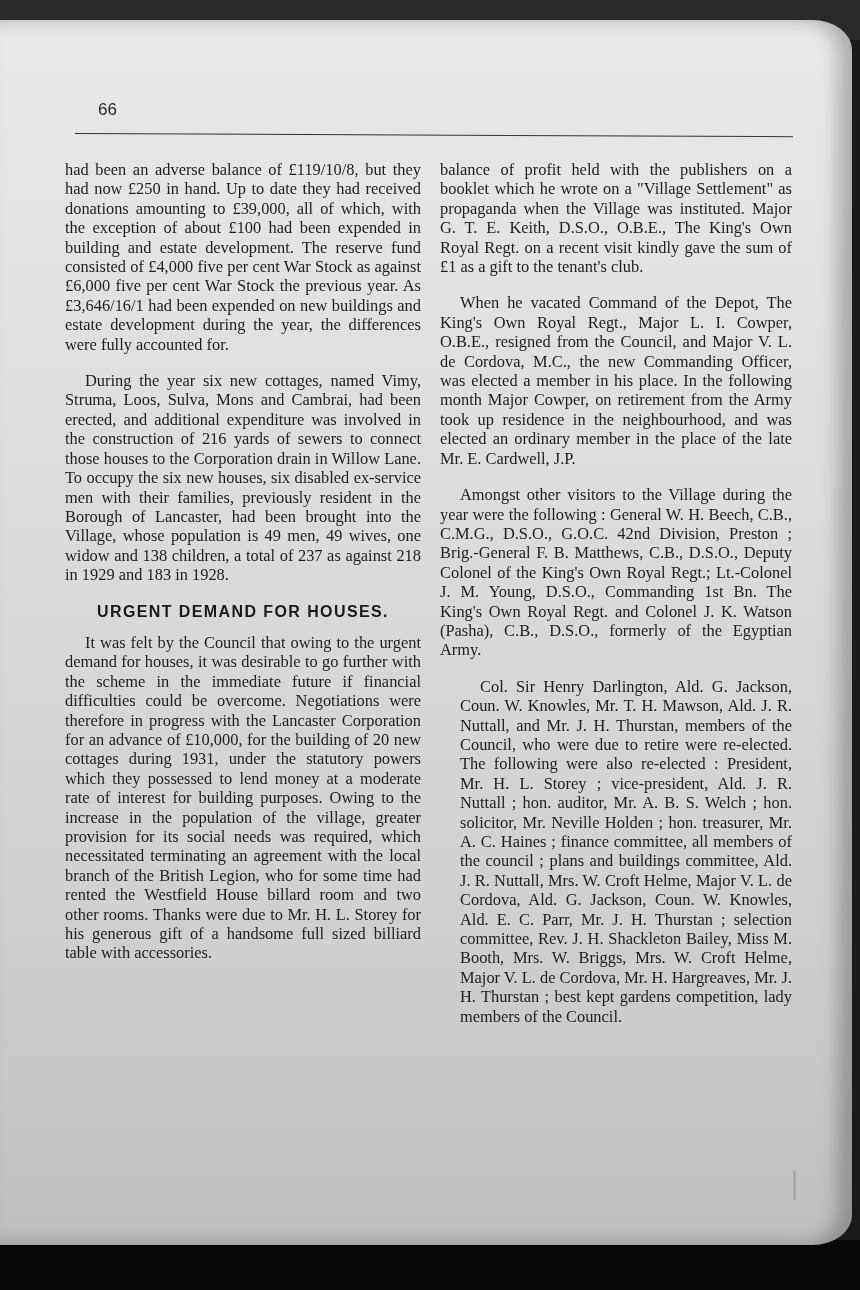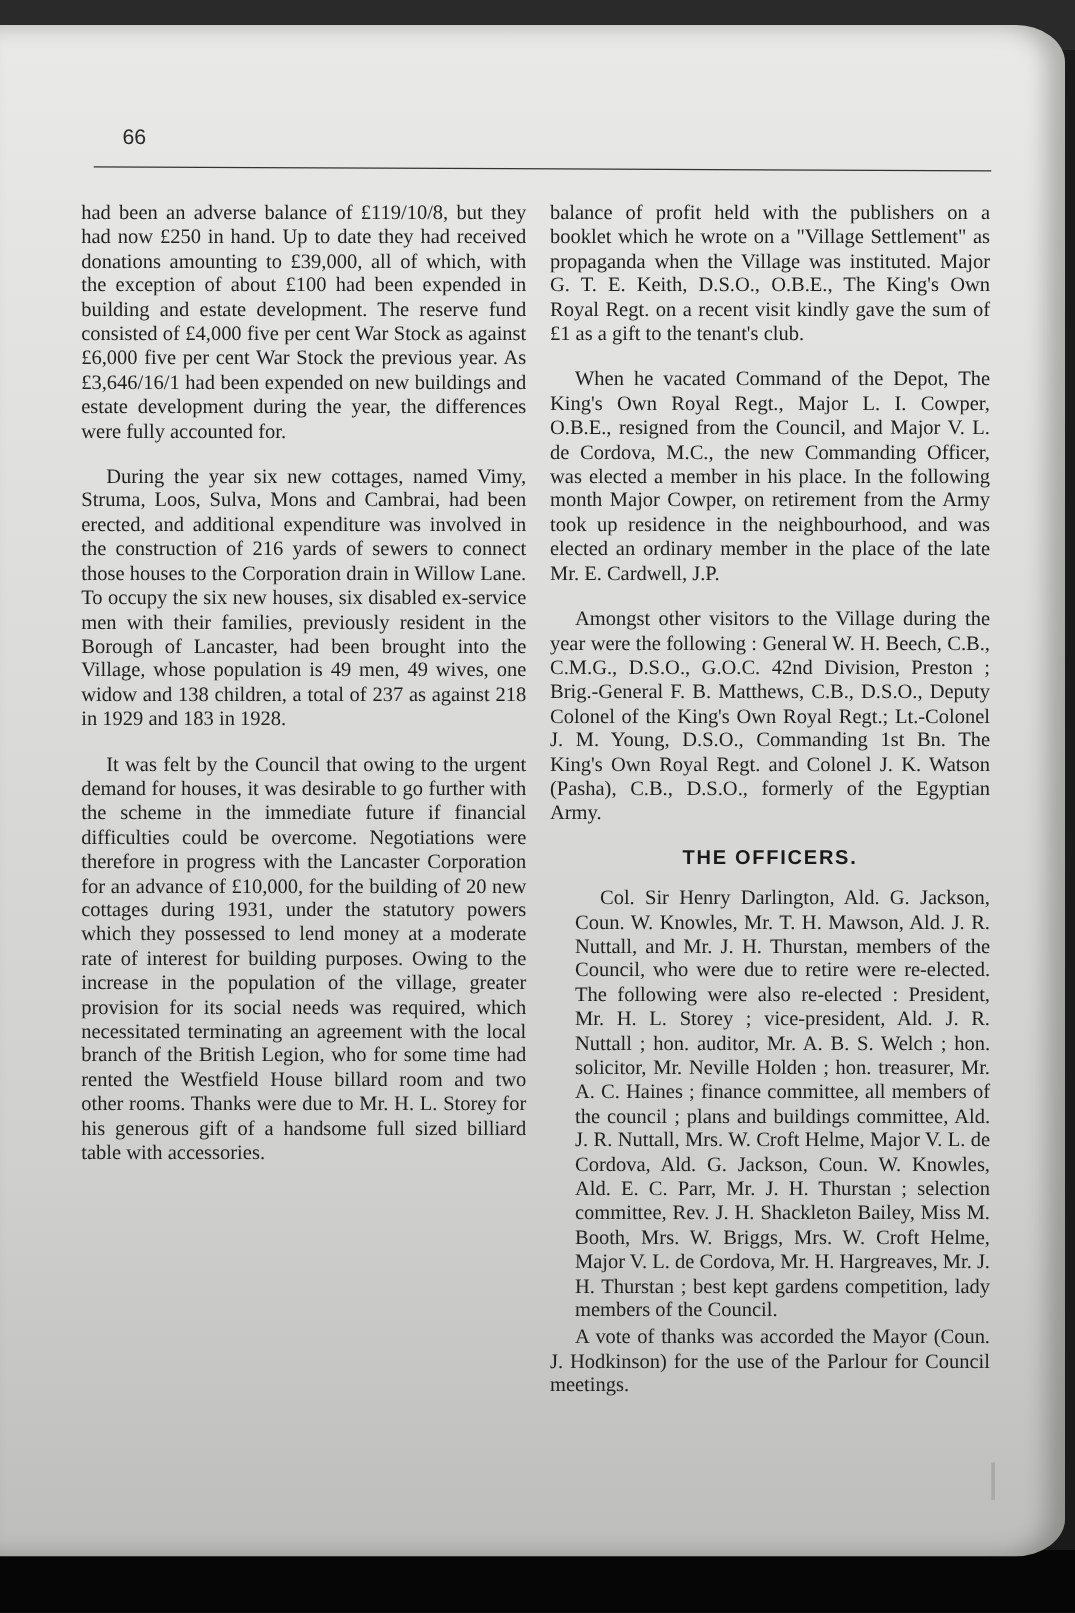--- a/index.html
+++ b/index.html
@@ -73,25 +73,24 @@
 </div>
 
 <div class="header">
   <span class="page-number">66</span>
 </div>
 <div class="rule"></div>
 
 <div class="column col-left">
   <p class="para first">had been an adverse balance of £119/10/8, but they had now £250 in hand. Up to date they had received donations amounting to £39,000, all of which, with the exception of about £100 had been expended in building and estate development. The reserve fund consisted of £4,000 five per cent War Stock as against £6,000 five per cent War Stock the previous year. As £3,646/16/1 had been expended on new buildings and estate development during the year, the differences were fully accounted for.</p>
   <p class="para indent">During the year six new cottages, named Vimy, Struma, Loos, Sulva, Mons and Cambrai, had been erected, and additional expenditure was involved in the construction of 216 yards of sewers to connect those houses to the Corporation drain in Willow Lane. To occupy the six new houses, six disabled ex-service men with their families, previously resident in the Borough of Lancaster, had been brought into the Village, whose population is 49 men, 49 wives, one widow and 138 children, a total of 237 as against 218 in 1929 and 183 in 1928.</p>
+  <div class="heading">URGENT DEMAND FOR HOUSES.</div>
   <p class="para indent">It was felt by the Council that owing to the urgent demand for houses, it was desirable to go further with the scheme in the immediate future if financial difficulties could be overcome. Negotiations were therefore in progress with the Lancaster Corporation for an advance of £10,000, for the building of 20 new cottages during 1931, under the statutory powers which they possessed to lend money at a moderate rate of interest for building purposes. Owing to the increase in the population of the village, greater provision for its social needs was required, which necessitated terminating an agreement with the local branch of the British Legion, who for some time had rented the Westfield House billard room and two other rooms. Thanks were due to Mr. H. L. Storey for his generous gift of a handsome full sized billiard table with accessories.</p>
 </div>
 
 <div class="column col-right">
   <p class="para first">balance of profit held with the publishers on a booklet which he wrote on a "Village Settlement" as propaganda when the Village was instituted. Major G. T. E. Keith, D.S.O., O.B.E., The King's Own Royal Regt. on a recent visit kindly gave the sum of £1 as a gift to the tenant's club.</p>
   <p class="para indent">When he vacated Command of the Depot, The King's Own Royal Regt., Major L. I. Cowper, O.B.E., resigned from the Council, and Major V. L. de Cordova, M.C., the new Commanding Officer, was elected a member in his place. In the following month Major Cowper, on retirement from the Army took up residence in the neighbourhood, and was elected an ordinary member in the place of the late Mr. E. Cardwell, J.P.</p>
   <p class="para indent">Amongst other visitors to the Village during the year were the following : General W. H. Beech, C.B., C.M.G., D.S.O., G.O.C. 42nd Division, Preston ; Brig.-General F. B. Matthews, C.B., D.S.O., Deputy Colonel of the King's Own Royal Regt.; Lt.-Colonel J. M. Young, D.S.O., Commanding 1st Bn. The King's Own Royal Regt. and Colonel J. K. Watson (Pasha), C.B., D.S.O., formerly of the Egyptian Army.</p>
-  <div class="heading">THE OFFICERS.</div>
   <p class="para indent tight">Col. Sir Henry Darlington, Ald. G. Jackson, Coun. W. Knowles, Mr. T. H. Mawson, Ald. J. R. Nuttall, and Mr. J. H. Thurstan, members of the Council, who were due to retire were re-elected. The following were also re-elected : President, Mr. H. L. Storey ; vice-president, Ald. J. R. Nuttall ; hon. auditor, Mr. A. B. S. Welch ; hon. solicitor, Mr. Neville Holden ; hon. treasurer, Mr. A. C. Haines ; finance committee, all members of the council ; plans and buildings committee, Ald. J. R. Nuttall, Mrs. W. Croft Helme, Major V. L. de Cordova, Ald. G. Jackson, Coun. W. Knowles, Ald. E. C. Parr, Mr. J. H. Thurstan ; selection committee, Rev. J. H. Shackleton Bailey, Miss M. Booth, Mrs. W. Briggs, Mrs. W. Croft Helme, Major V. L. de Cordova, Mr. H. Hargreaves, Mr. J. H. Thurstan ; best kept gardens competition, lady members of the Council.</p>
-  <p class="para indent">A vote of thanks was accorded the Mayor (Coun. J. Hodkinson) for the use of the Parlour for Council meetings.</p>
 </div>
 
 <div class="spine-mark"></div>
 
 </body></html>

